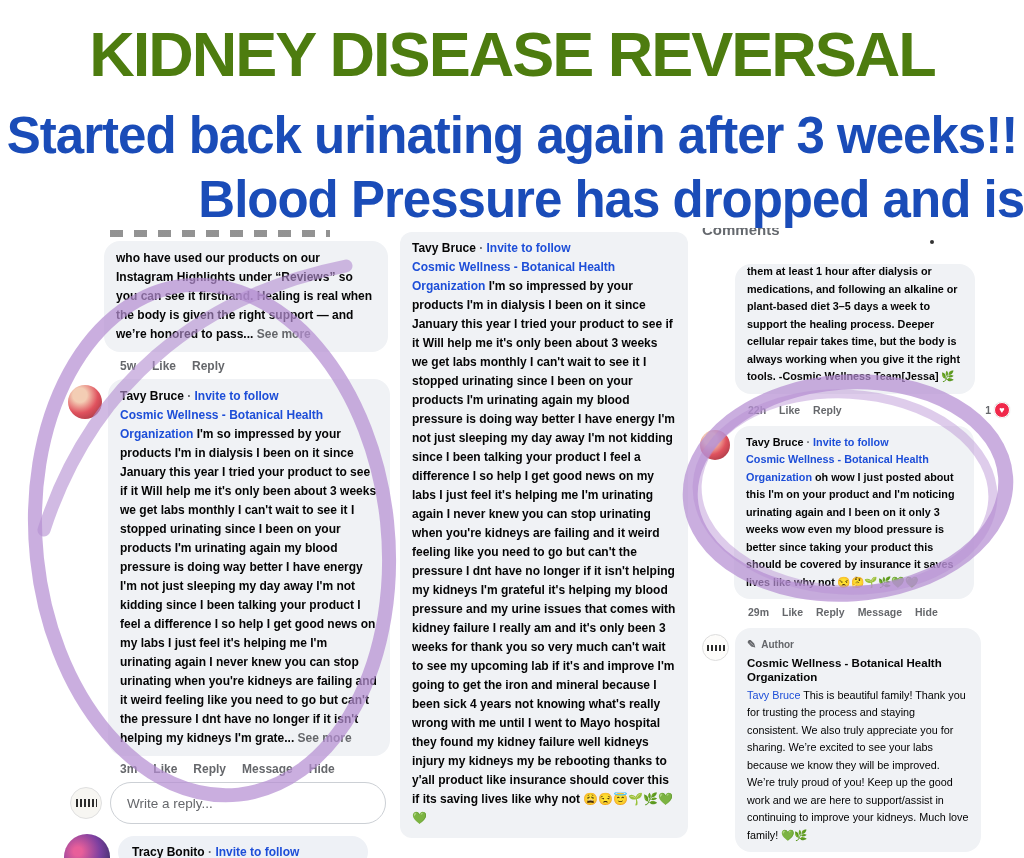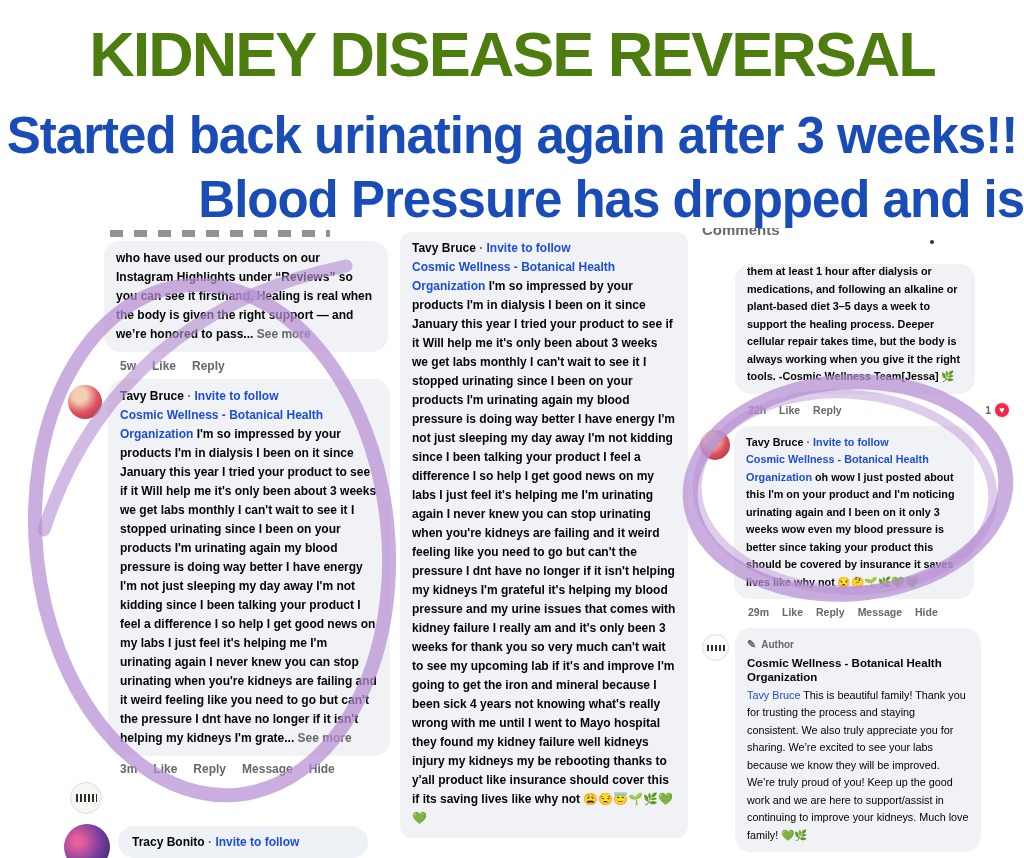--- a/index.html
+++ b/index.html
@@ -131,20 +131,21 @@
   <div class="meta-row pl-meta2">
     <span>3m</span>
     <span>Like</span>
     <span>Reply</span>
     <span>Message</span>
     <span>Hide</span>
   </div>
 
   <div class="reply-row">
     <div class="avatar av-logo"></div>
+    <div class="reply-pill">Write a reply...</div>
   </div>
 
   <div class="crow">
     <div class="avatar av-tracy"></div>
     <div class="tracy-bubble">
       <span class="name">Tracy Bonito</span>
       <span class="gray">·</span>
       <span class="blue">Invite to follow</span>
     </div>
   </div>

